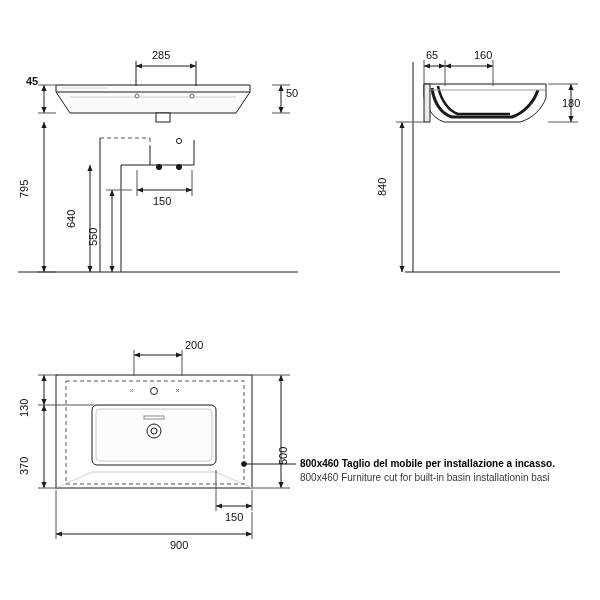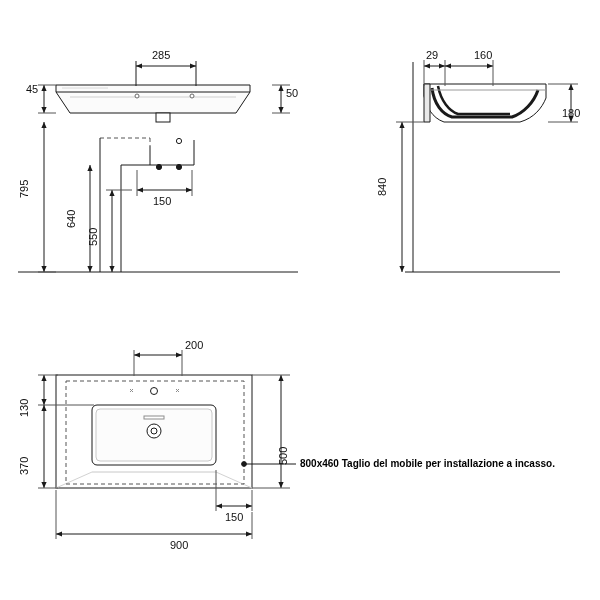--- a/index.html
+++ b/index.html
@@ -258,34 +258,35 @@
 
       <g stroke="#1a1a1a">
         <line x1="244" y1="464" x2="296" y2="464"></line>
         <circle cx="244" cy="464" r="2.4" fill="#1a1a1a" stroke="#1a1a1a"></circle>
       </g>
 
     </g>
   </svg>
 
   <div class="lbl" style="left:152px; top:50px;">285</div>
-  <div class="lbl" style="left:26px; top:84px;">45</div>
+  <div class="lbl" style="left:26px; top:76px;font-weight:bold;">45</div>
   <div class="lbl" style="left:286px; top:88px;">50</div>
   <div class="lbl vert" style="left:30px; top:180px; transform: rotate(-90deg) translate(-18px, -11px);">795</div>
   <div class="lbl vert" style="left:77px; top:210px; transform: rotate(-90deg) translate(-18px, -11px);">640</div>
   <div class="lbl vert" style="left:99px; top:228px; transform: rotate(-90deg) translate(-18px, -11px);">550</div>
   <div class="lbl" style="left:153px; top:196px;">150</div>
 
-  <div class="lbl" style="left:426px; top:50px;">29</div>
+  <div class="lbl" style="left:426px; top:50px;">65</div>
   <div class="lbl" style="left:474px; top:50px;">160</div>
-  <div class="lbl" style="left:562px; top:108px;">180</div>
+  <div class="lbl" style="left:562px; top:98px;">180</div>
   <div class="lbl vert" style="left:388px; top:178px; transform: rotate(-90deg) translate(-18px, -11px);">840</div>
 
   <div class="lbl" style="left:149px; top:340px;margin-left:36px;">200</div>
   <div class="lbl vert" style="left:30px; top:397px; transform: rotate(-90deg) translate(-20px, -11px);">130</div>
   <div class="lbl vert" style="left:30px; top:455px; transform: rotate(-90deg) translate(-20px, -11px);">370</div>
   <div class="lbl vert" style="left:289px; top:445px; transform: rotate(-90deg) translate(-20px, -11px);">500</div>
   <div class="lbl" style="left:225px; top:512px;">150</div>
   <div class="lbl" style="left:142px; top:540px;margin-left:28px;">900</div>
 
   <div class="note it" style="left:300px; top:458px;">800x460 Taglio del mobile per installazione a incasso.</div>
+  <div class="note en" style="left:300px; top:472px;">800x460 Furniture cut for built-in basin installationin basi</div>
 
 </div>
 
 </body></html>

